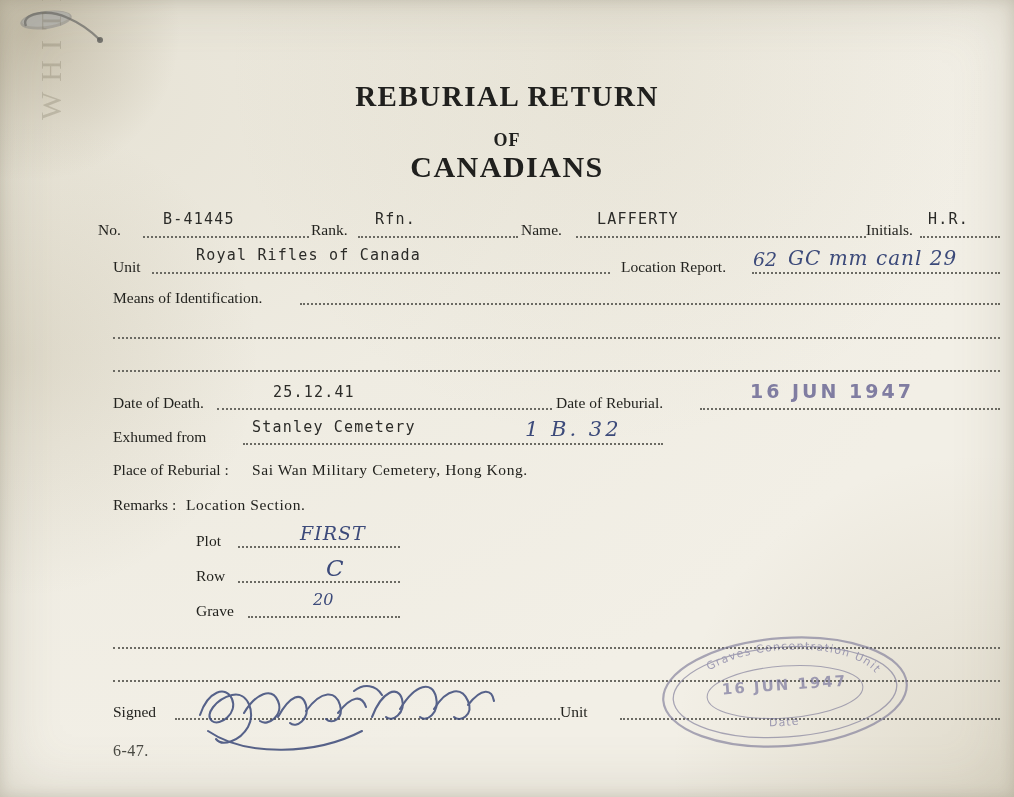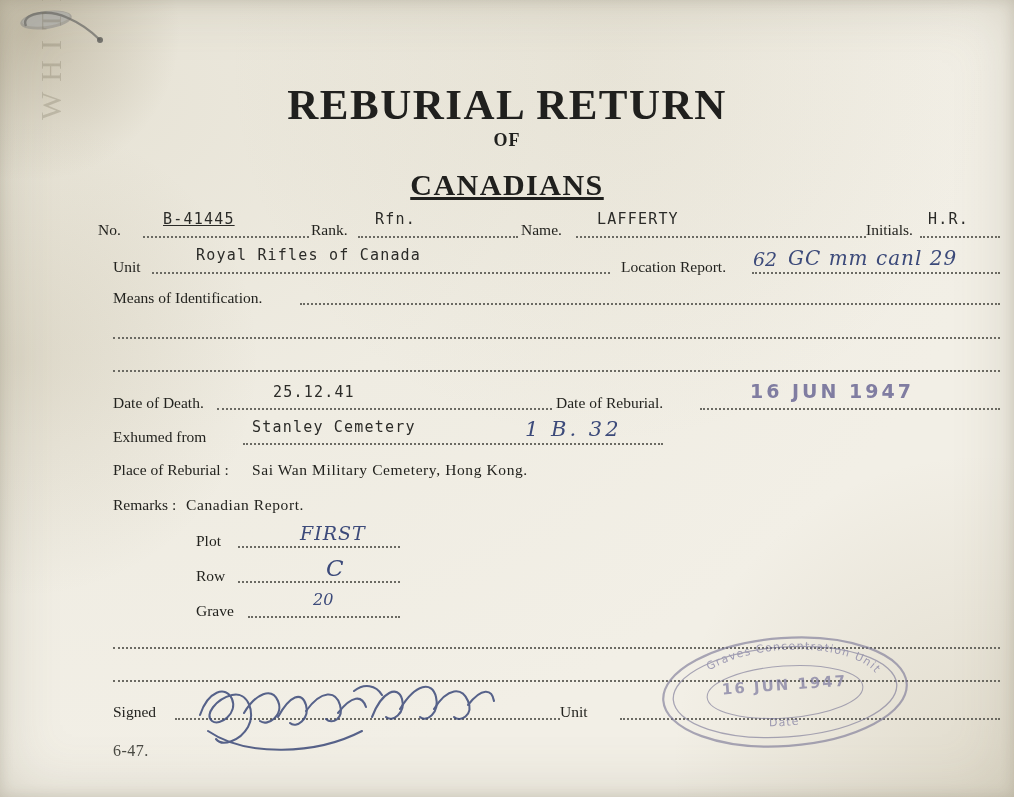--- a/index.html
+++ b/index.html
@@ -49,23 +49,23 @@
     white-space:nowrap;
     pointer-events:none;
   }
   .content{position:absolute;inset:0;}
   
   .title{
     position:absolute;left:0;right:0;text-align:center;
     font-weight:bold;color:#20201e;
     font-family:"Liberation Serif", serif;
   }
-  #t1{top:80px;font-size:43px;letter-spacing:1.5px;}
+  #t1{top:80px;font-size:29px;letter-spacing:1.5px;}
   #t2{top:130px;font-size:18px;letter-spacing:1px;}
-  #t3{top:168px;font-size:30px;letter-spacing:1.5px;text-decoration:underline;}
+  #t3{top:150px;font-size:30px;letter-spacing:1.5px;}
 
   
   .lbl{
     position:absolute;
     color:#23231f;
     font-size:15.5px;
     font-family:"Liberation Serif", serif;
     white-space:nowrap;
   }
   
@@ -137,21 +137,21 @@
   <div class="watermark">WHITING &amp; CO</div>
 
   <div class="content">
 
     <div class="title" id="t1">REBURIAL RETURN</div>
     <div class="title" id="t2">OF</div>
     <div class="title" id="t3">CANADIANS</div>
 
     <div class="lbl" style="left:98px;top:221px;">No.</div>
     <div class="dots" style="left:143px;top:236px;width:166px;"></div>
-    <div class="tw" style="left:163px;top:210px;text-decoration:underline;">B-41445</div>
+    <div class="tw" style="left:163px;top:210px;">B-41445</div>
 
     <div class="lbl" style="left:311px;top:221px;">Rank.</div>
     <div class="dots" style="left:358px;top:236px;width:160px;"></div>
     <div class="tw" style="left:375px;top:210px;">Rfn.</div>
 
     <div class="lbl" style="left:521px;top:221px;">Name.</div>
     <div class="dots" style="left:576px;top:236px;width:290px;"></div>
     <div class="tw" style="left:597px;top:210px;">LAFFERTY</div>
 
     <div class="lbl" style="left:866px;top:221px;">Initials.</div>
@@ -183,21 +183,21 @@
 
     <div class="lbl" style="left:113px;top:428px;">Exhumed from</div>
     <div class="dots" style="left:243px;top:443px;width:420px;"></div>
     <div class="tw" style="left:252px;top:418px;">Stanley Cemetery</div>
     <div class="ink" style="left:525px;top:417px;font-size:21px;letter-spacing:3px;">1  B.  32</div>
 
     <div class="lbl" style="left:113px;top:461px;">Place of Reburial :</div>
     <div class="lbl" style="left:252px;top:461px;letter-spacing:.6px;">Sai Wan Military Cemetery, Hong Kong.</div>
 
     <div class="lbl" style="left:113px;top:496px;">Remarks :</div>
-    <div class="lbl" style="left:186px;top:496px;letter-spacing:.6px;">Canadian Report.</div>
+    <div class="lbl" style="left:186px;top:496px;letter-spacing:.6px;">Location Section.</div>
 
     <div class="lbl" style="left:196px;top:532px;">Plot</div>
     <div class="dots" style="left:238px;top:546px;width:162px;"></div>
     <div class="ink" style="left:300px;top:522px;font-size:19px;letter-spacing:1px;">FIRST</div>
 
     <div class="lbl" style="left:196px;top:567px;">Row</div>
     <div class="dots" style="left:238px;top:581px;width:162px;"></div>
     <div class="ink" style="left:326px;top:555px;font-size:23px;">C</div>
 
     <div class="lbl" style="left:196px;top:602px;">Grave</div>

